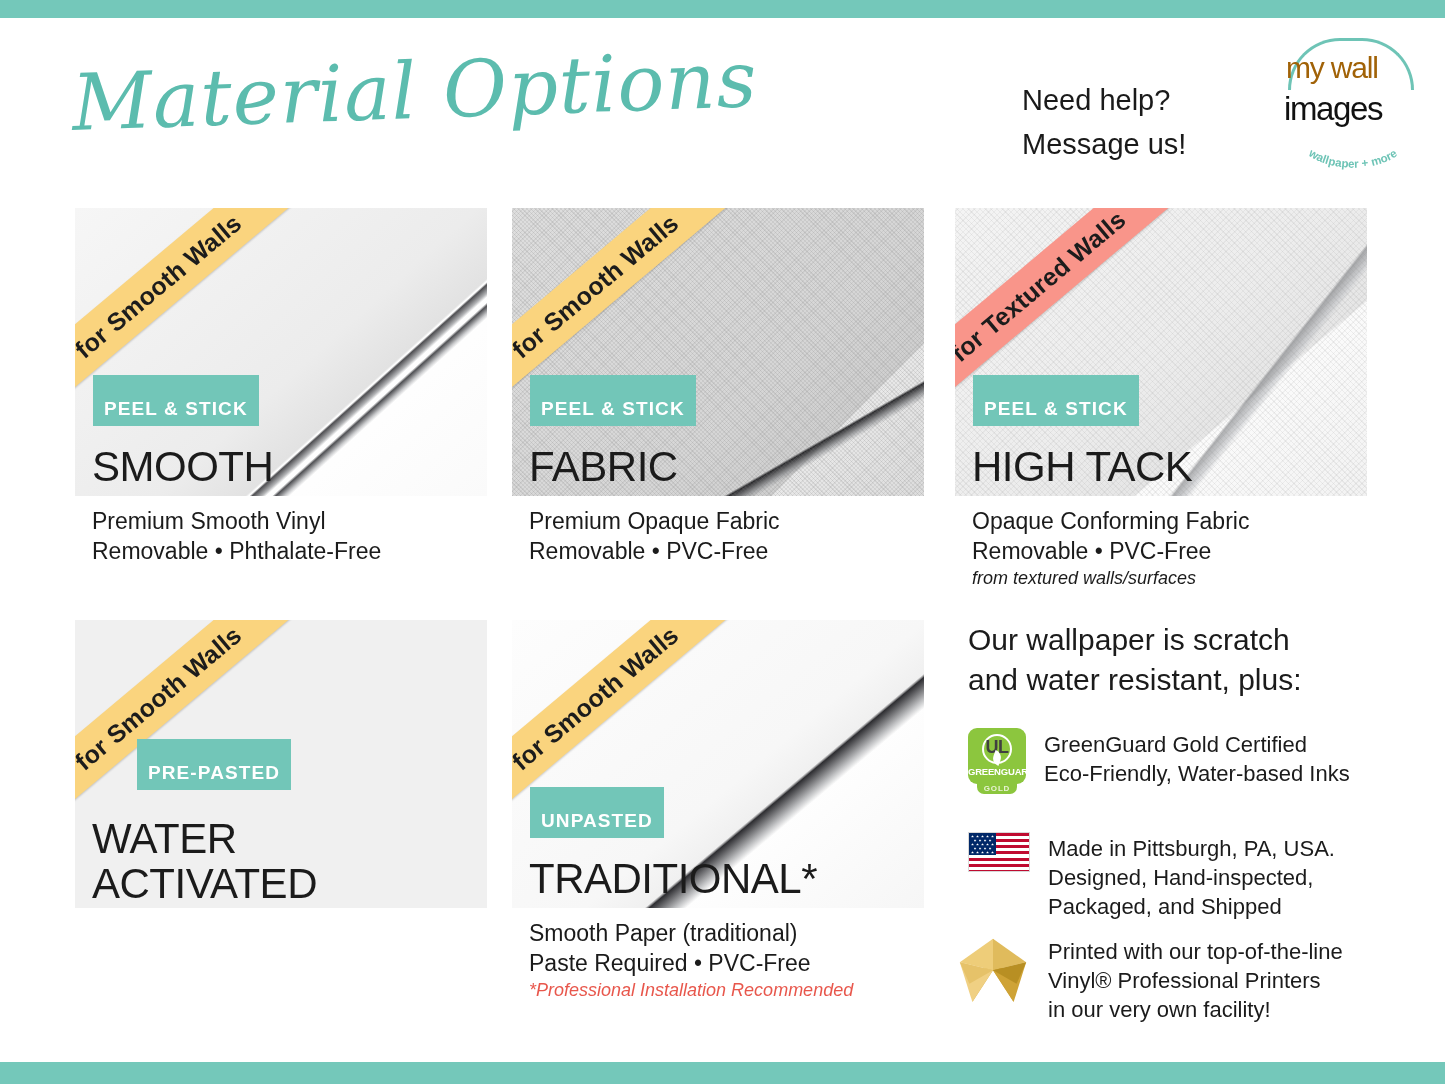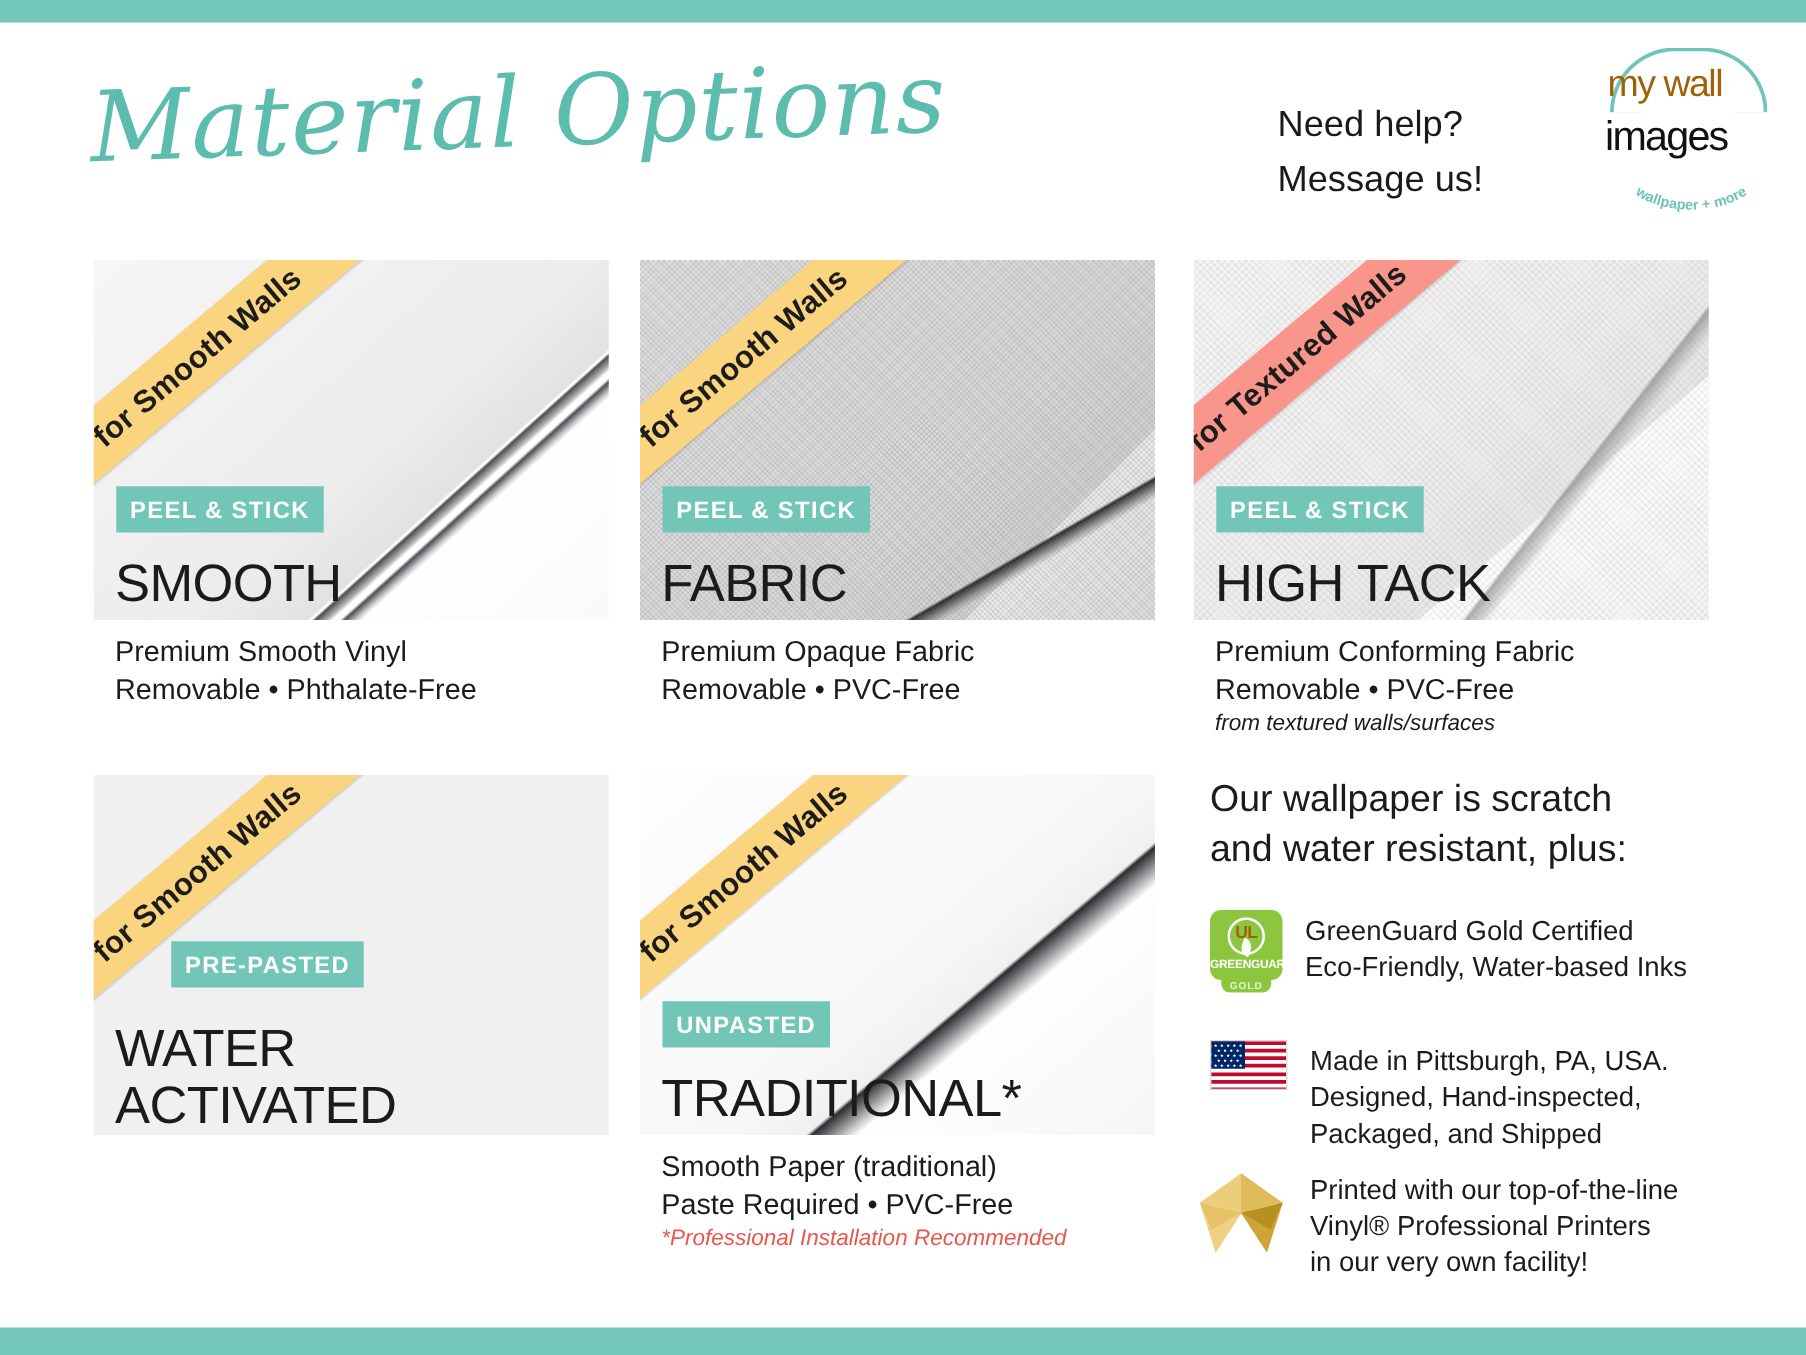--- a/index.html
+++ b/index.html
@@ -101,21 +101,21 @@
     box-shadow: 0 1px 2px rgba(0,0,0,.18);
   }
   .ribbon.yellow { background: #fad47e; }
   .ribbon.pink { background: #f9958a; }
 
   
   .card-badge {
     position: absolute; left: 18px; bottom: 70px;
     background: #72c6b8; color: #ffffff;
     font-size: 19px; font-weight: 700; letter-spacing: 1.1px;
-    padding: 9px 11px 6px 11px;
+    padding: 23px 11px 6px 11px;
   }
   .card-name {
     position: absolute; left: 17px; bottom: 6px;
     font-size: 42px; line-height: 46px; font-weight: 400; color: #1b1b1b;
     letter-spacing: -.5px; white-space: pre-line;
   }
   .card-name.two-line { bottom: 2px; line-height: 45px; }
   .card-badge.two-line-pos { bottom: 118px; margin-left: 44px; }
 
   .card-caption {
@@ -133,21 +133,21 @@
   .info-row { position: absolute; left: 968px; width: 440px; display: flex; gap: 18px; }
   .info-row .txt { font-size: 22px; line-height: 29px; color: #1b1b1b; padding-top: 2px; }
 
   
   .gg { width: 58px; height: 66px; flex: 0 0 58px; position: relative; }
   .gg-body { position: absolute; inset: 0 0 10px 0; background: #8cc63e; border-radius: 9px; }
   .gg-foot { position: absolute; left: 9px; right: 9px; bottom: 0; height: 16px; background: #8cc63e; border-radius: 0 0 7px 7px; }
   .gg-circle { position: absolute; left: 50%; top: 6px; transform: translateX(-50%);
     width: 30px; height: 30px; border-radius: 50%; border: 2px solid #ffffff; }
   .gg-ul { position: absolute; left: 50%; top: 9px; transform: translateX(-50%);
-    color: #a16207; font-size: 14px; font-weight: 700; letter-spacing: -.5px; }
+    color: #404040; font-size: 18px; font-weight: 700; letter-spacing: -.5px; }
   .gg-leaf { position: absolute; left: 50%; top: 23px; transform: translateX(-50%) rotate(20deg);
     width: 8px; height: 14px; background: #fff; border-radius: 0 9px 0 9px; }
   .gg-name { position: absolute; left: 0; right: 0; top: 38px; text-align: center;
     color: #fff; font-size: 9.5px; font-weight: 700; letter-spacing: -.2px; }
   .gg-gold { position: absolute; left: 0; right: 0; bottom: 1px; text-align: center;
     color: #e8f3d4; font-size: 8px; font-weight: 700; letter-spacing: .8px; }
 
   
   .flag { width: 62px; height: 40px; flex: 0 0 62px; position: relative;
     border: 1px solid #d8d8d8; background: #ffffff; overflow: hidden; }
@@ -213,21 +213,21 @@
     </div>
   </div>
 
   <div class="card" style="left:955px; top:208px; width:412px;">
     <div class="card-img tex-hightack">
       <div class="ribbon pink">for Textured Walls</div>
       <div class="card-badge">PEEL &amp; STICK</div>
       <div class="card-name">HIGH TACK</div>
     </div>
     <div class="card-caption">
-      <div>Premium Conforming Fabric</div>
+      <div>Opaque Conforming Fabric</div>
       <div>Removable • PVC-Free</div>
       <span class="caption-note">from textured walls/surfaces</span>
     </div>
   </div>
 
   <div class="card" style="left:75px; top:620px; width:412px;">
     <div class="card-img tex-paperA">
       <div class="ribbon yellow">for Smooth Walls</div>
       <div class="card-badge two-line-pos">PRE-PASTED</div>
       <div class="card-name two-line">WATER

